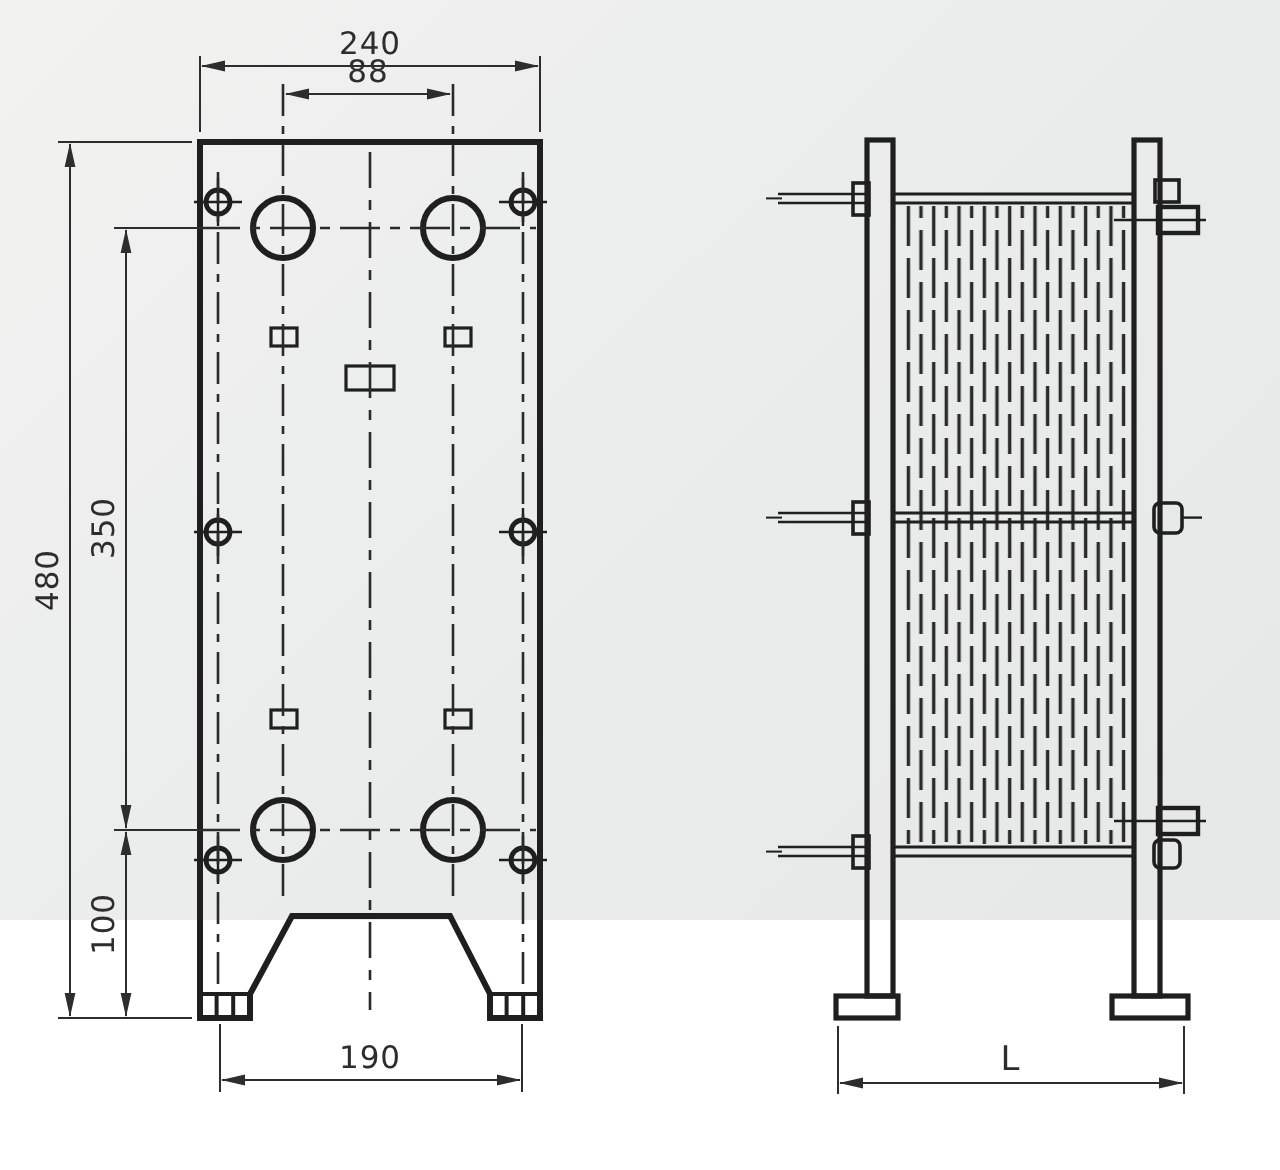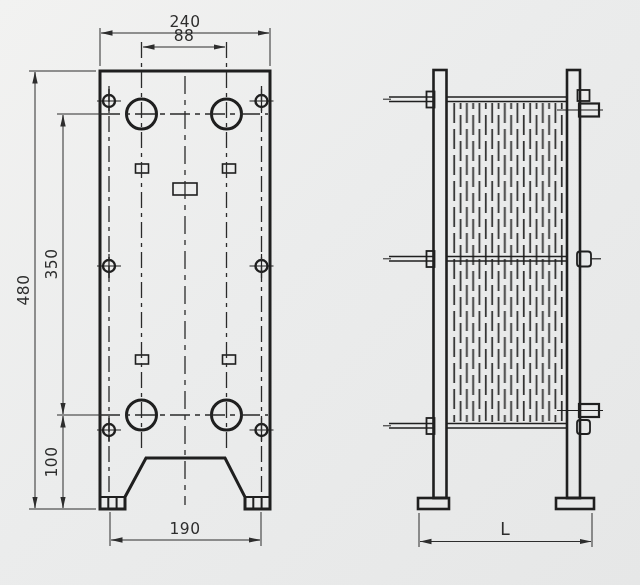--- a/index.html
+++ b/index.html
@@ -1,21 +1,21 @@
 <!DOCTYPE html>
 <html><head>
 <meta charset="utf-8">
 <style>
   html,body{margin:0;padding:0;}
   body{
     width:640px;height:585px;overflow:hidden;
     font-family:"DejaVu Sans", sans-serif;
   }
   .canvas{
-    position:relative;width:640px;height:585px;
+    position:relative;width:640px;height:460px;
     background:linear-gradient(135deg,#f2f2f1 0%,#ebecec 45%,#e6e7e7 100%);
   }
   svg{display:block;}
   text{
     font-family:"DejaVu Sans", sans-serif;
     font-size:15.5px;
     fill:#2d2d2d;
   }
   .dim-text{letter-spacing:0.5px;}
   .l-text{font-size:17px;}

